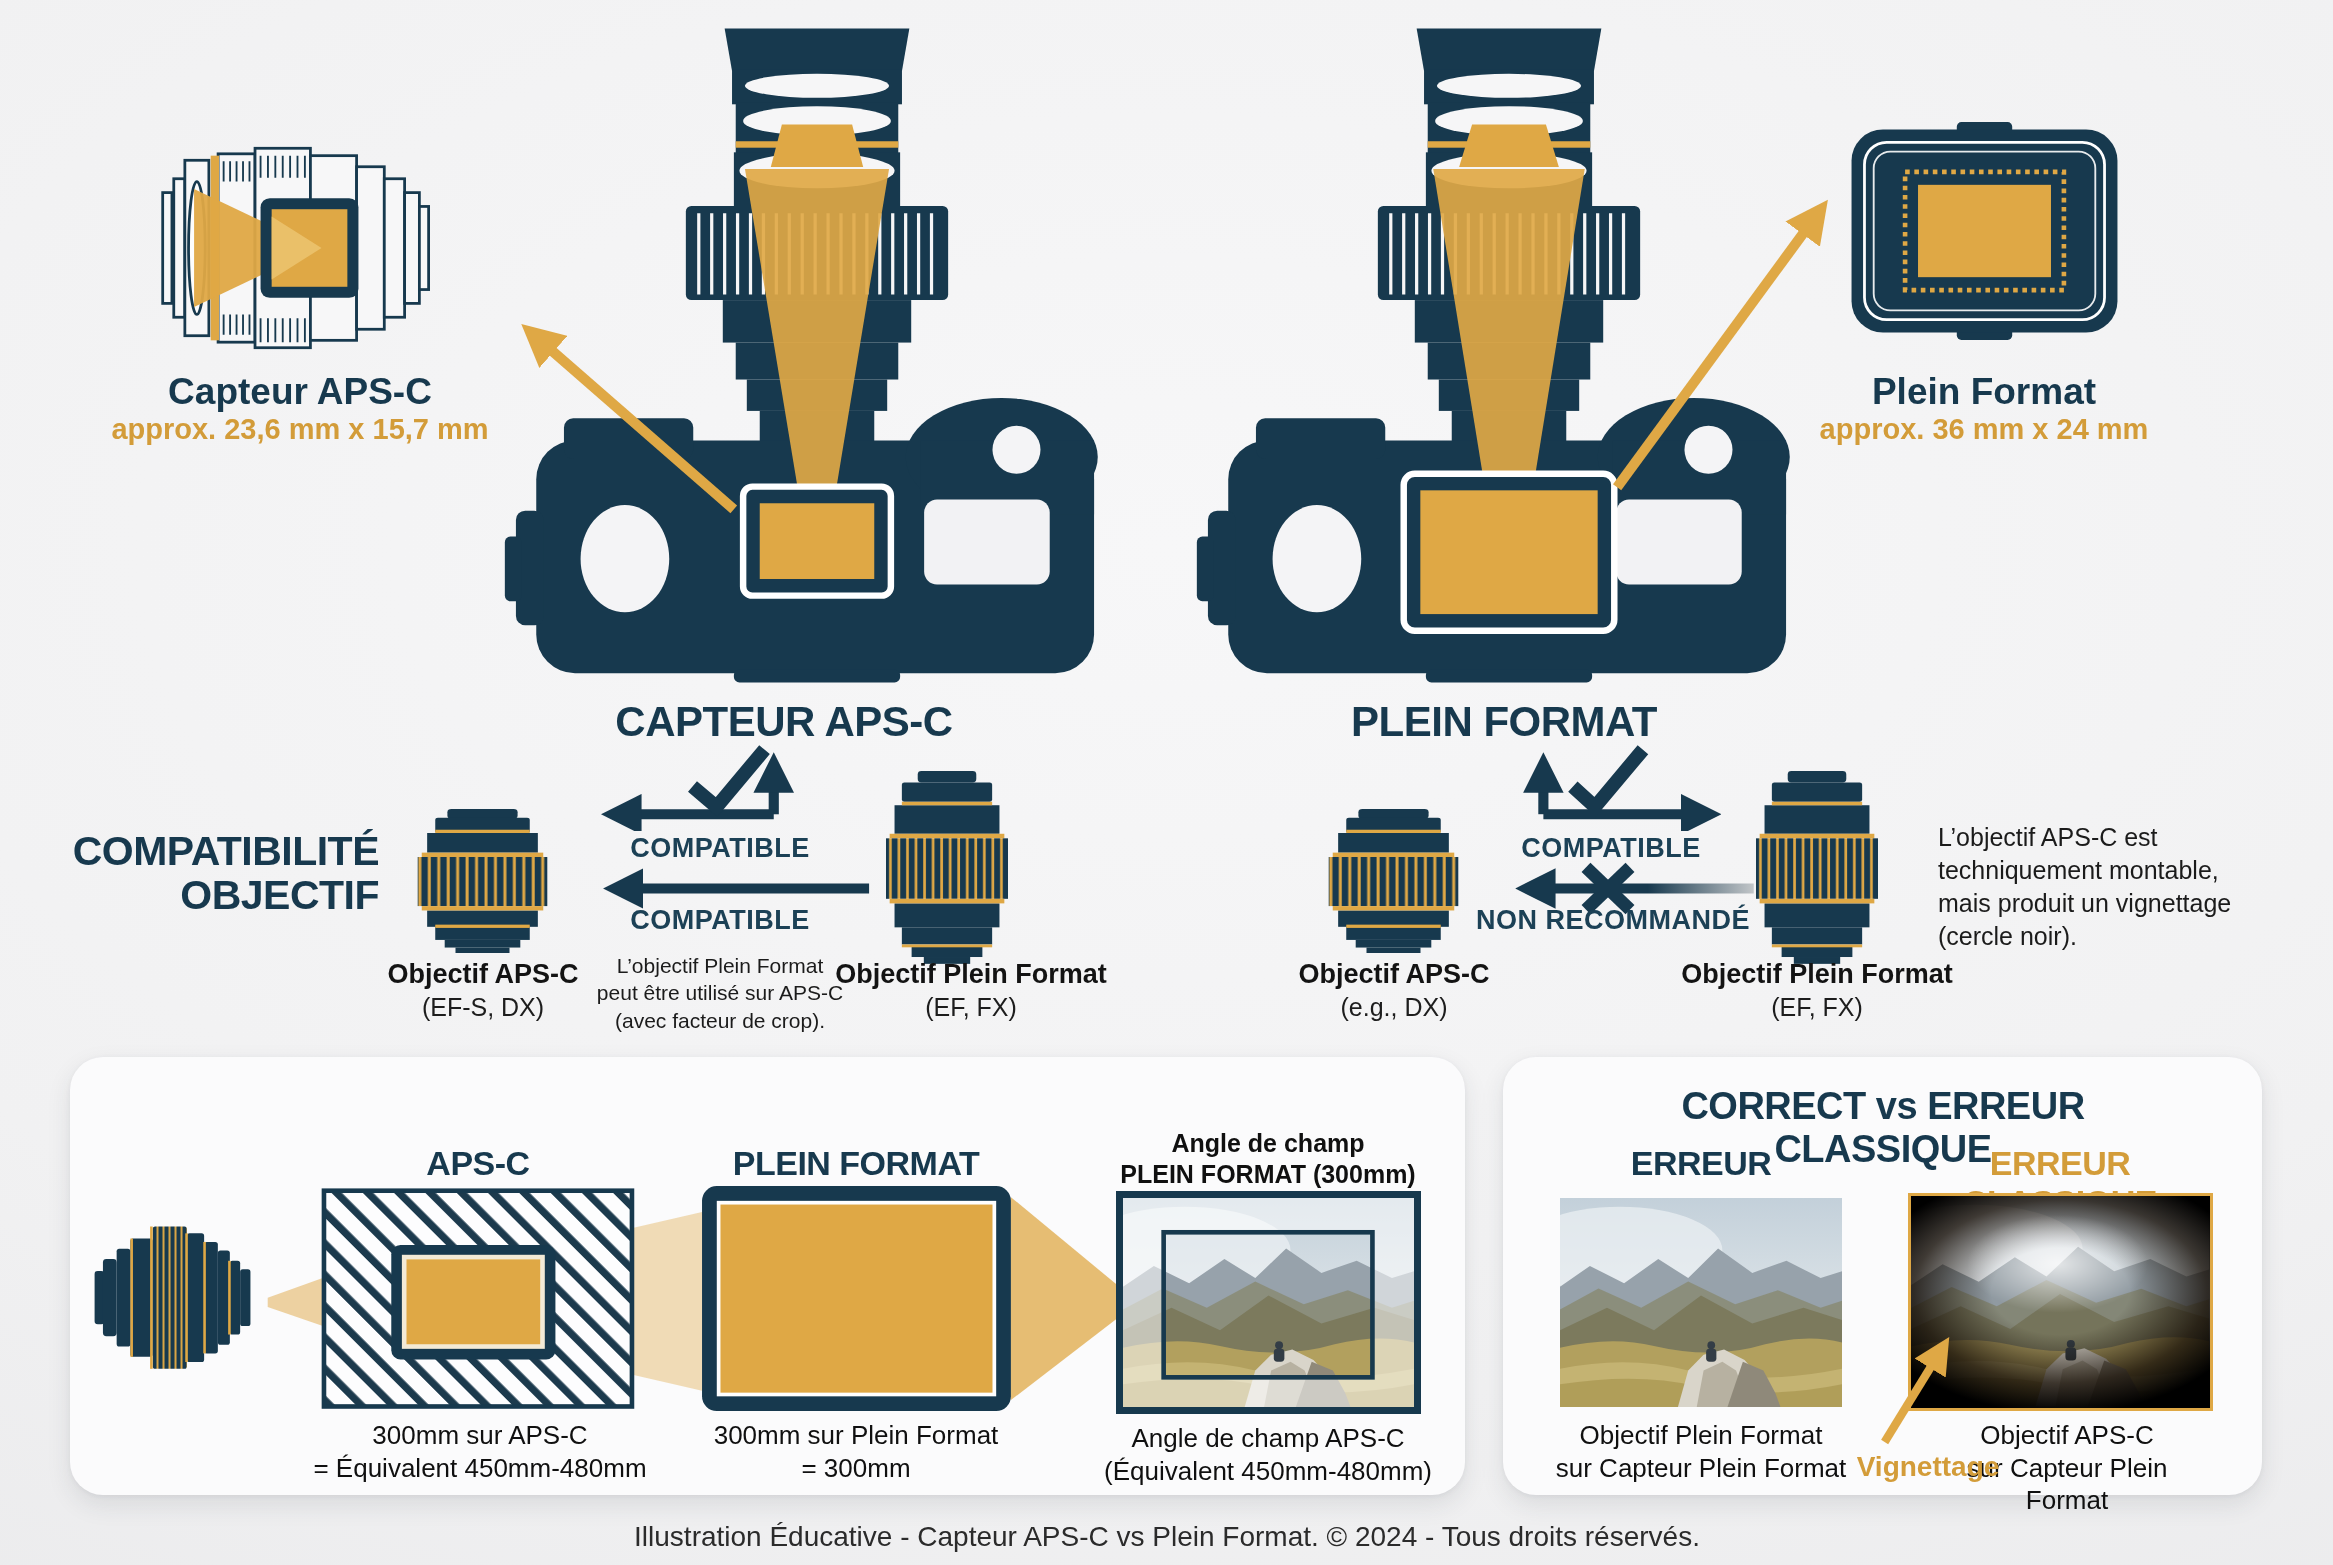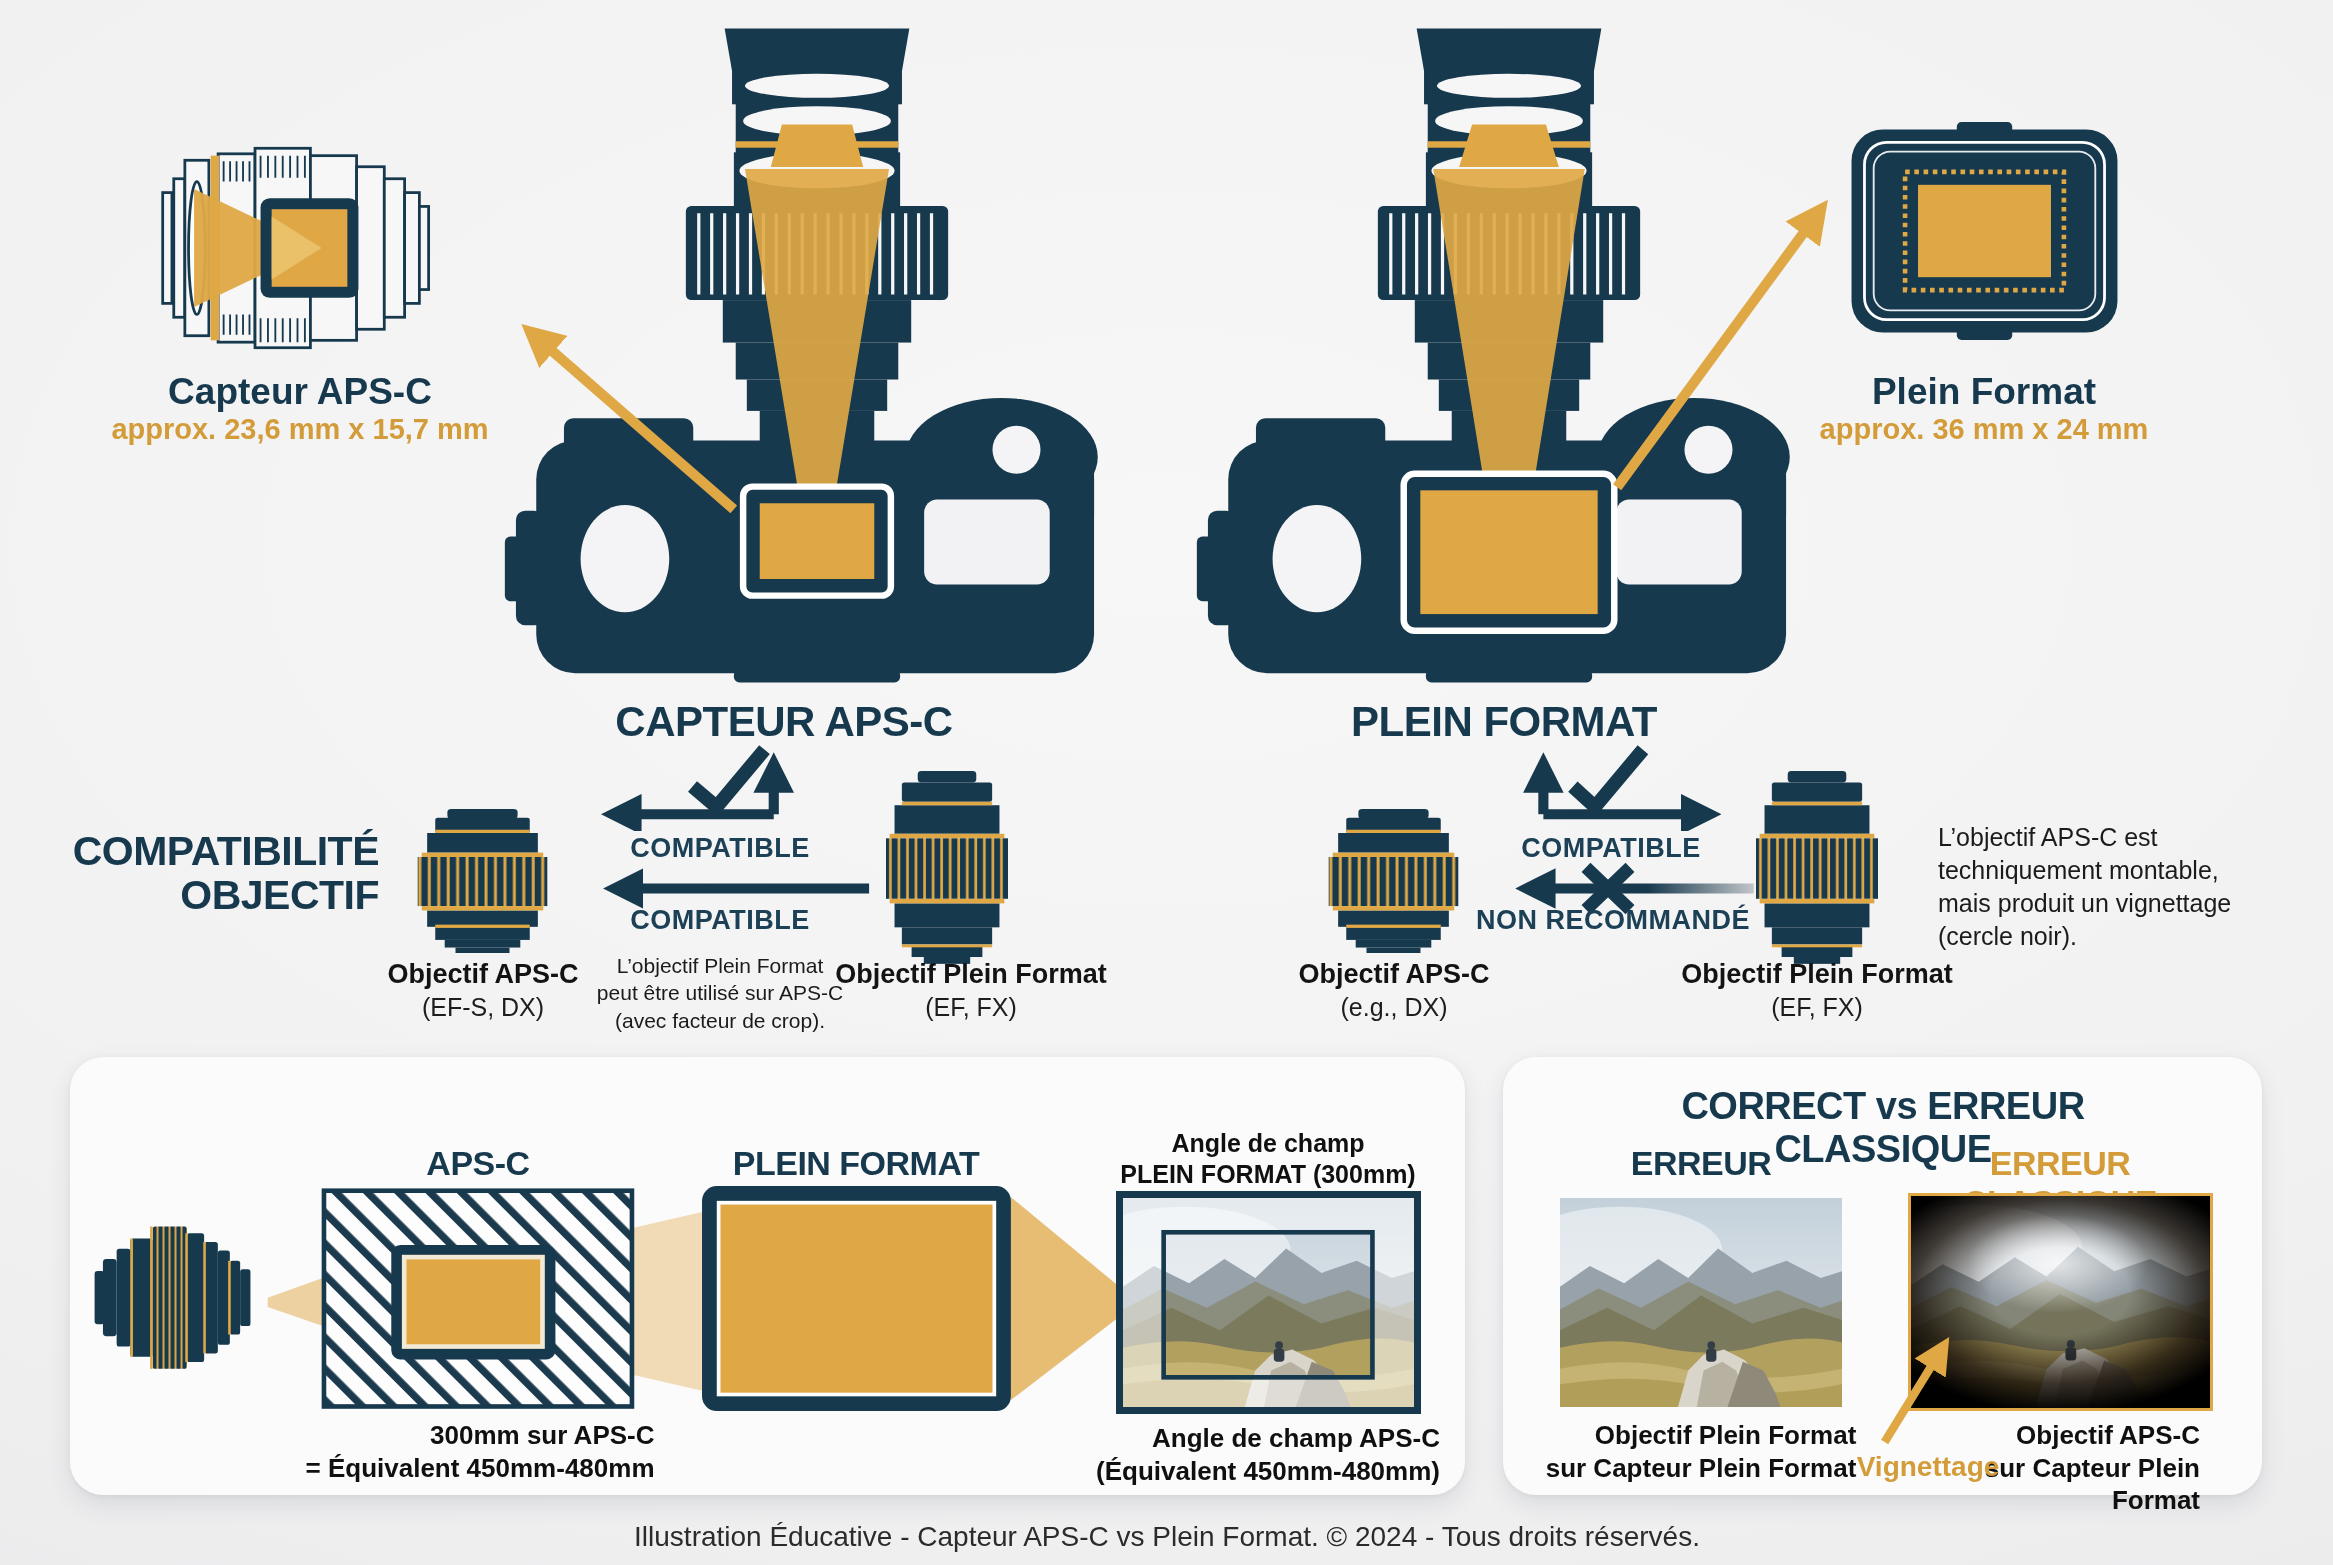--- a/index.html
+++ b/index.html
@@ -25,21 +25,21 @@
   .lens-label{font-size:27px;font-weight:700;color:var(--ink);line-height:1.2;}
   .lens-sub{font-size:25px;font-weight:400;color:#1d1d1d;}
   .note{font-size:21px;line-height:1.3;color:#1b1b1b;}
   .note-right{font-size:25px;line-height:1.32;color:#1b1b1b;text-align:left;}
   .panel{background:var(--panel);border-radius:33px;box-shadow:0 9.2px 24px rgba(40,45,60,.10), 0 1.8px 5.5px rgba(40,45,60,.05);}
   .panel-title-big{font-size:42px;font-weight:800;color:var(--navy);letter-spacing:-0.5px;}
   .panel-title-small{font-size:29px;font-weight:700;color:var(--navy);}
   .col-head{font-size:34px;font-weight:800;color:var(--navy);letter-spacing:-0.5px;}
   .col-head.gold{color:var(--gold-text);}
   .fov-head{font-size:25px;font-weight:700;line-height:1.22;color:#101010;}
-  .caption{font-size:26px;font-weight:700;line-height:1.25;color:#101010;text-align:right;}
+  .caption{font-size:26px;font-weight:400;line-height:1.25;color:#101010;}
   .vig-label{font-size:28px;font-weight:700;color:var(--gold-text);margin-left:45px;}
   .footer{font-size:28px;font-weight:400;color:#2b2b2b;}
   .photo{overflow:hidden;background:#9aa5ad;}
   .vig{position:absolute;inset:0;
     background:
       radial-gradient(ellipse 55% 42% at 49% 32%, rgba(255,255,255,.75), rgba(255,255,255,0) 55%),
       radial-gradient(ellipse 68% 60% at 50% 45%, rgba(0,0,0,0) 34%, rgba(20,12,4,.78) 72%, #000 96%);
   }
 </style>
 </head>
@@ -356,20 +356,22 @@
         <use href="#landscape"></use>
       </svg>
     <svg class="abs" style="left:0;top:0" width="291" height="209" viewBox="0 0 315 226">
       <path d="M0,0 H315 V226 H0 Z M44,37 H270 V194 H44 Z" fill="#ffffff" opacity="0.55" fill-rule="evenodd"></path>
       <rect x="44" y="37" width="226" height="157" fill="none" stroke="#17394E" stroke-width="5"></rect>
     </svg>
   </div>
 
   <div class="abs cx caption pre" style="left:480px;top:1419px">300mm sur APS-C
 = Équivalent 450mm-480mm</div>
+  <div class="abs cx caption pre" style="left:856px;top:1419px">300mm sur Plein Format
+= 300mm</div>
   <div class="abs cx caption pre" style="left:1268px;top:1422px">Angle de champ APS-C
 (Équivalent 450mm-480mm)</div>
 
   <div class="abs panel" style="left:1503px;top:1057px;width:759px;height:438px"></div>
 
   <div class="abs cx panel-title-big" style="left:1883px;top:1085px;font-size:38px">CORRECT vs ERREUR CLASSIQUE</div>
   <div class="abs cx col-head" style="left:1701px;top:1144px">ERREUR</div>
   <div class="abs cx col-head gold" style="left:2060px;top:1144px">ERREUR CLASSIQUE</div>
 
   <div class="abs photo" style="left:1560px;top:1198px;width:282px;height:209px">

